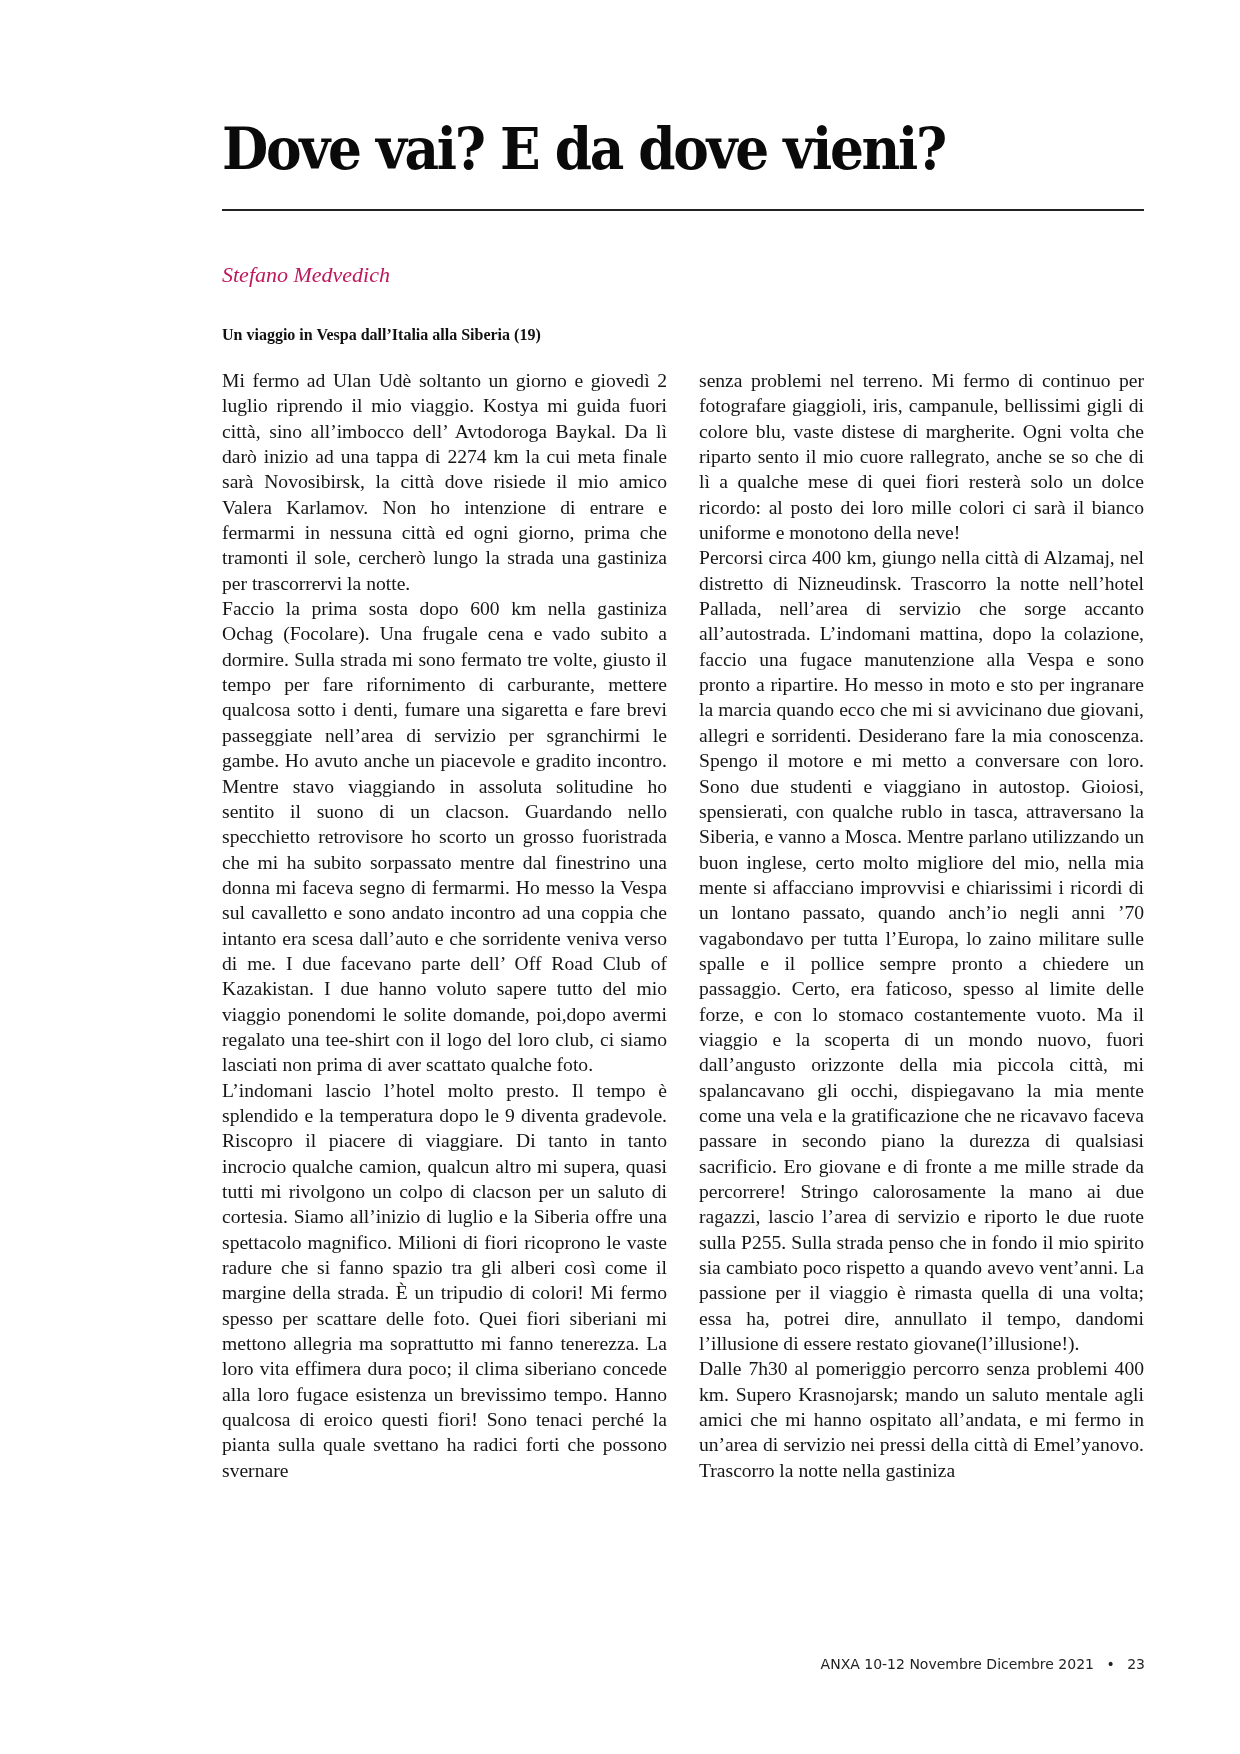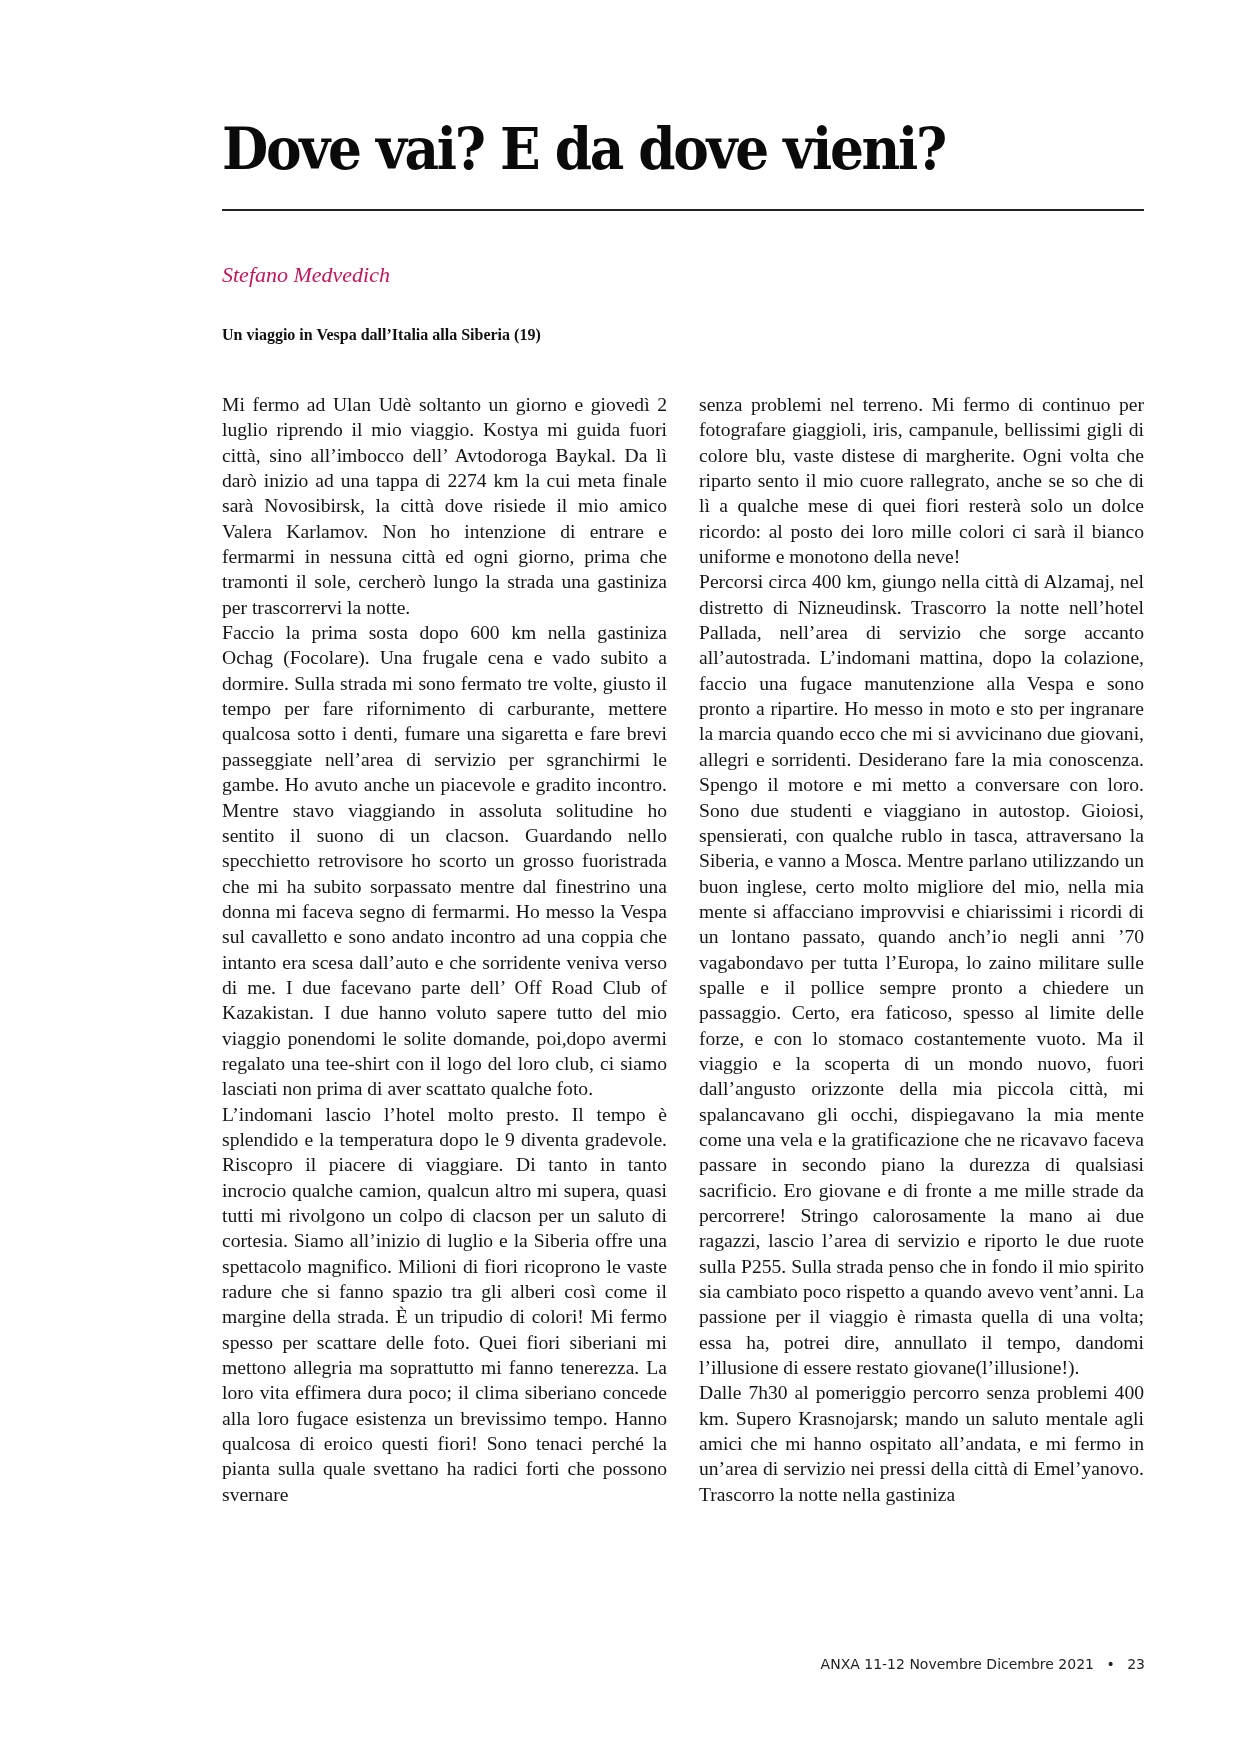--- a/index.html
+++ b/index.html
@@ -53,21 +53,21 @@
       top: 326px;
       font-family: "Liberation Serif", "DejaVu Serif", serif;
       font-weight: bold;
       font-size: 16px;
       color: #111111;
       white-space: nowrap;
     }
     .columns {
       position: absolute;
       left: 222px;
-      top: 392px;
+      top: 368px;
       width: 922px;
       display: flex;
       justify-content: space-between;
     }
     .column {
       width: 445px;
       font-family: "Liberation Serif", "DejaVu Serif", serif;
       font-size: 19.6px;
       line-height: 25.35px;
       color: #151515;
@@ -106,16 +106,16 @@
     <p>L’indomani lascio l’hotel molto presto. Il tempo è splendido e la temperatura dopo le 9 diventa gradevole. Riscopro il piacere di viaggiare. Di tanto in tanto incrocio qualche camion, qualcun altro mi supera, quasi tutti mi rivolgono un colpo di clacson per un saluto di cortesia. Siamo all’inizio di luglio e la Siberia offre una spettacolo magnifico. Milioni di fiori ricoprono le vaste radure che si fanno spazio tra gli alberi così come il margine della strada. È un tripudio di colori! Mi fermo spesso per scattare delle foto. Quei fiori siberiani mi mettono allegria ma soprattutto mi fanno tenerezza. La loro vita effimera dura poco; il clima siberiano concede alla loro fugace esistenza un brevissimo tempo. Hanno qualcosa di eroico questi fiori! Sono tenaci perché la pianta sulla quale svettano ha radici forti che possono svernare</p>
   </div>
   <div class="column">
     <p>senza problemi nel terreno. Mi fermo di continuo per fotografare giaggioli, iris, campanule, bellissimi gigli di colore blu, vaste distese di margherite. Ogni volta che riparto sento il mio cuore rallegrato, anche se so che di lì a qualche mese di quei fiori resterà solo un dolce ricordo: al posto dei loro mille colori ci sarà il bianco uniforme e monotono della neve!</p>
     <p>Percorsi circa 400 km, giungo nella città di Alzamaj, nel distretto di Nizneudinsk. Trascorro la notte nell’hotel Pallada, nell’area di servizio che sorge accanto all’autostrada. L’indomani mattina, dopo la colazione, faccio una fugace manutenzione alla Vespa e sono pronto a ripartire. Ho messo in moto e sto per ingranare la marcia quando ecco che mi si avvicinano due giovani, allegri e sorridenti. Desiderano fare la mia conoscenza. Spengo il motore e mi metto a conversare con loro. Sono due studenti e viaggiano in autostop. Gioiosi, spensierati, con qualche rublo in tasca, attraversano la Siberia, e vanno a Mosca. Mentre parlano utilizzando un buon inglese, certo molto migliore del mio, nella mia mente si affacciano improvvisi e chiarissimi i ricordi di un lontano passato, quando anch’io negli anni ’70 vagabondavo per tutta l’Europa, lo zaino militare sulle spalle e il pollice sempre pronto a chiedere un passaggio. Certo, era faticoso, spesso al limite delle forze, e con lo stomaco costantemente vuoto. Ma il viaggio e la scoperta di un mondo nuovo, fuori dall’angusto orizzonte della mia piccola città, mi spalancavano gli occhi, dispiegavano la mia mente come una vela e la gratificazione che ne ricavavo faceva passare in secondo piano la durezza di qualsiasi sacrificio. Ero giovane e di fronte a me mille strade da percorrere! Stringo calorosamente la mano ai due ragazzi, lascio l’area di servizio e riporto le due ruote sulla P255. Sulla strada penso che in fondo il mio spirito sia cambiato poco rispetto a quando avevo vent’anni. La passione per il viaggio è rimasta quella di una volta; essa ha, potrei dire, annullato il tempo, dandomi l’illusione di essere restato giovane(l’illusione!).</p>
     <p>Dalle 7h30 al pomeriggio percorro senza problemi 400 km. Supero Krasnojarsk; mando un saluto mentale agli amici che mi hanno ospitato all’andata, e mi fermo in un’area di servizio nei pressi della città di Emel’yanovo. Trascorro la notte nella gastiniza</p>
   </div>
 </div>
 
 <div class="footer">
-  <span>ANXA 11-12 Novembre Dicembre 2021</span>
+  <span>ANXA 10-12 Novembre Dicembre 2021</span>
   <span class="dot">•</span>
   <span>23</span>
 </div>
 
 </body></html>

